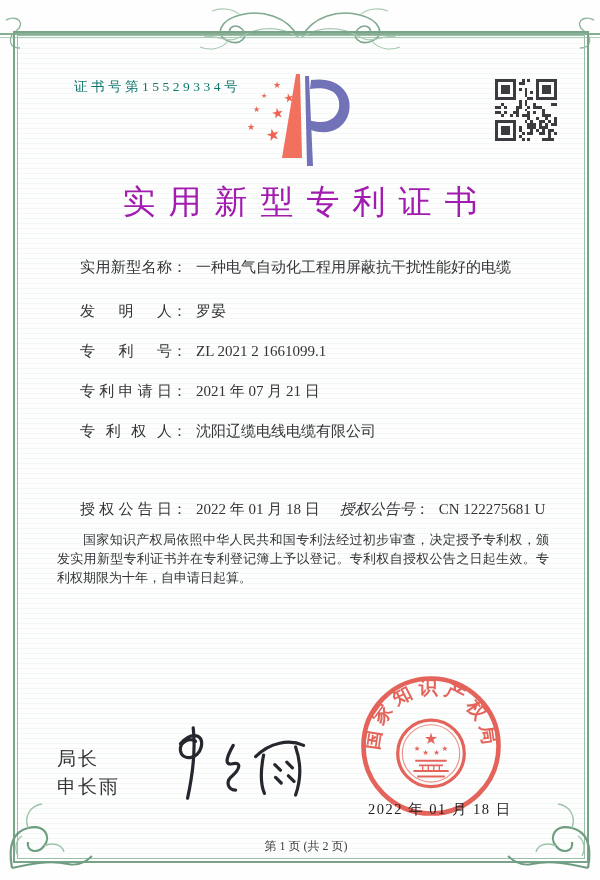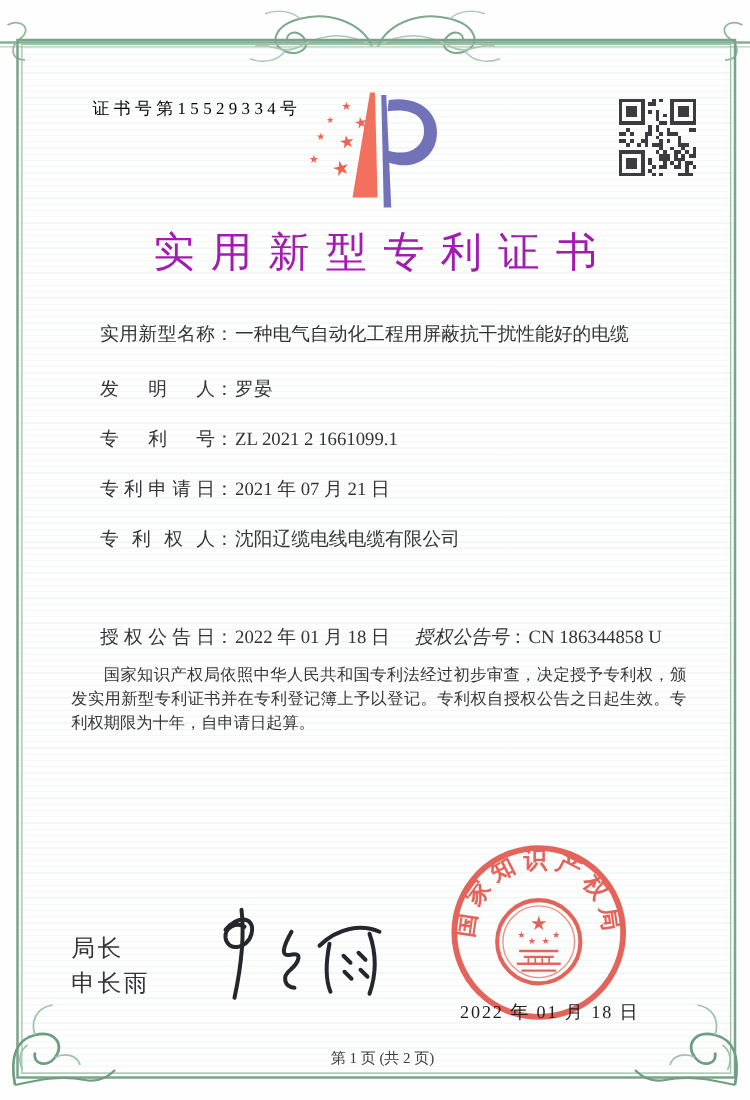--- a/index.html
+++ b/index.html
@@ -4,28 +4,28 @@
 <style>
   html,body{margin:0;padding:0;background:#ffffff;}
   .page{position:relative;width:600px;height:880px;background:#fdfefd;overflow:hidden;
         font-family:"Liberation Serif","DejaVu Serif",serif;color:#3a3a3e;}
   
   .frame{position:absolute;left:13px;top:31px;width:572px;height:828px;
          border:2px solid #79a489;
          background:repeating-linear-gradient(180deg, rgba(150,195,165,0.10) 0px, rgba(150,195,165,0.10) 1px, transparent 1px, transparent 5px);}
   .frame-inner{position:absolute;inset:2px;border:1px solid #9bbfa7;}
   .abs{position:absolute;}
-  .cert-no{left:74px;top:78px;font-size:13.5px;letter-spacing:3.5px;color:#000000;}
+  .cert-no{left:74px;top:78px;font-size:13.5px;letter-spacing:3.5px;color:#0f766e;}
   .title{left:0;top:180px;width:100%;text-align:center;font-size:33px;letter-spacing:13px;
          text-indent:13px;color:#a21caf;font-weight:500;}
   
   .frow{left:57px;width:500px;font-size:15px;color:#333338;white-space:nowrap;}
   .flabel{display:inline-block;width:92px;text-align:justify;text-align-last:justify;vertical-align:bottom;margin-left:23px;}
   .fcolon{display:inline-block;}
-  .fval{margin-left:1px;font-family:Liberation Serif, serif;}
+  .fval{margin-left:9px;font-family:Liberation Serif, serif;}
   .grant2{margin-left:20px;font-style:italic;}
   .paras{left:57px;top:530px;width:492px;font-size:13px;line-height:19px;text-align:justify;color:#35353a;}
   .paras p{margin:0;text-indent:2em;}
   .signer{left:57px;font-size:19px;letter-spacing:2px;color:#333338;}
   .seal-date{left:368px;top:800px;font-size:14.5px;letter-spacing:1.5px;color:#1e1e22;z-index:6;}
   .footer{left:0;top:838px;width:100%;text-align:center;font-size:12px;color:#3c3c40;margin-left:6px;}
   .seal-svg{left:357px;top:672px;z-index:5;opacity:0.9;}
   .sig-svg{left:158px;top:722px;z-index:4;}
   .qr-svg{left:495px;top:79px;}
   .logo-svg{left:243px;top:70px;}
@@ -208,21 +208,21 @@
   <div class="abs frow" style="top:342px">
     <span class="flabel">专利号</span><span class="fcolon">：</span><span class="fval">ZL 2021 2 1661099.1</span>
   </div>
   <div class="abs frow" style="top:382px">
     <span class="flabel">专利申请日</span><span class="fcolon">：</span><span class="fval">2021 年 07 月 21 日</span>
   </div>
   <div class="abs frow" style="top:422px">
     <span class="flabel">专利权人</span><span class="fcolon">：</span><span class="fval">沈阳辽缆电线电缆有限公司</span>
   </div>
   <div class="abs frow" style="top:500px">
-    <span class="flabel">授权公告日</span><span class="fcolon">：</span><span class="fval">2022 年 01 月 18 日</span><span class="grant2">授权公告号</span><span class="fcolon">：</span><span class="fval">CN 186344858 U</span>
+    <span class="flabel">授权公告日</span><span class="fcolon">：</span><span class="fval">2022 年 01 月 18 日</span><span class="grant2">授权公告号</span><span class="fcolon">：</span><span class="fval">CN 122275681 U</span>
   </div>
 
   <div class="abs paras">
     <p>国家知识产权局依照中华人民共和国专利法经过初步审查，决定授予专利权，颁发实用新型专利证书并在专利登记簿上予以登记。专利权自授权公告之日起生效。专利权期限为十年，自申请日起算。</p>
   </div>
 
   <div class="abs signer" style="top:746px">局长</div>
   <div class="abs signer" style="top:774px">申长雨</div>
 
   <svg class="abs sig-svg" width="160" height="82" viewBox="0 0 200 100">

